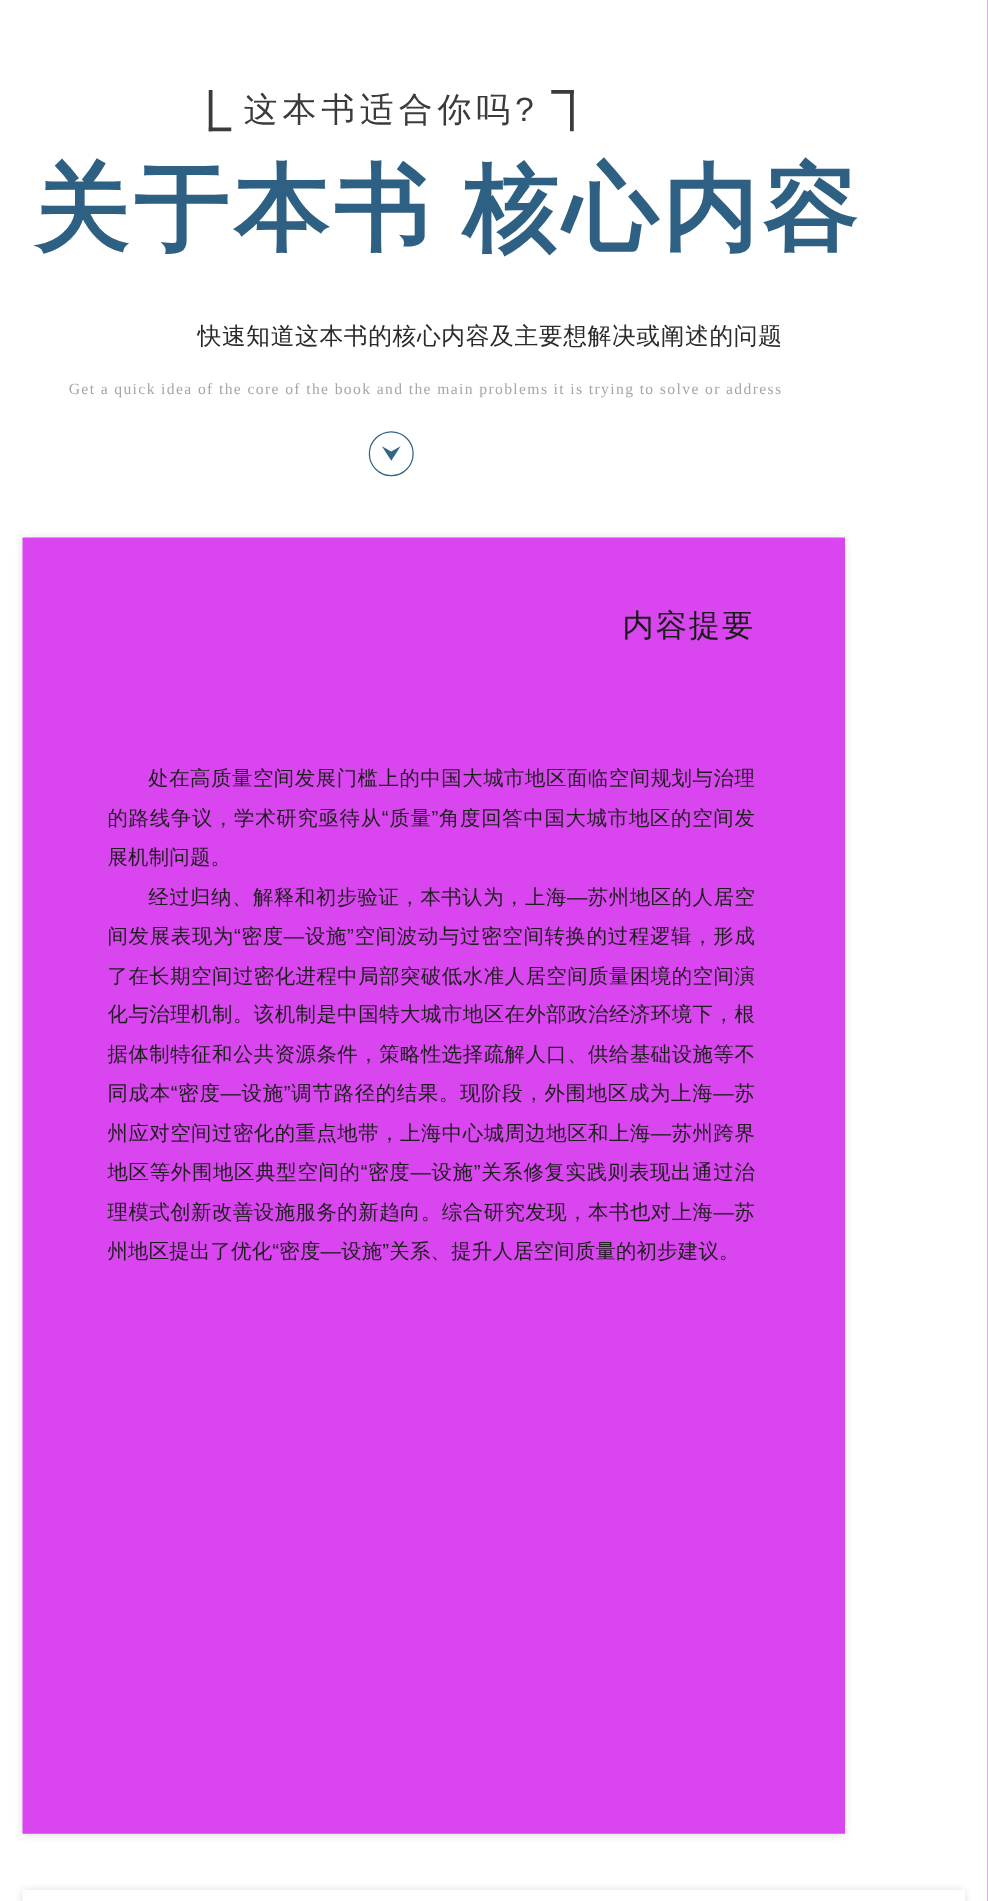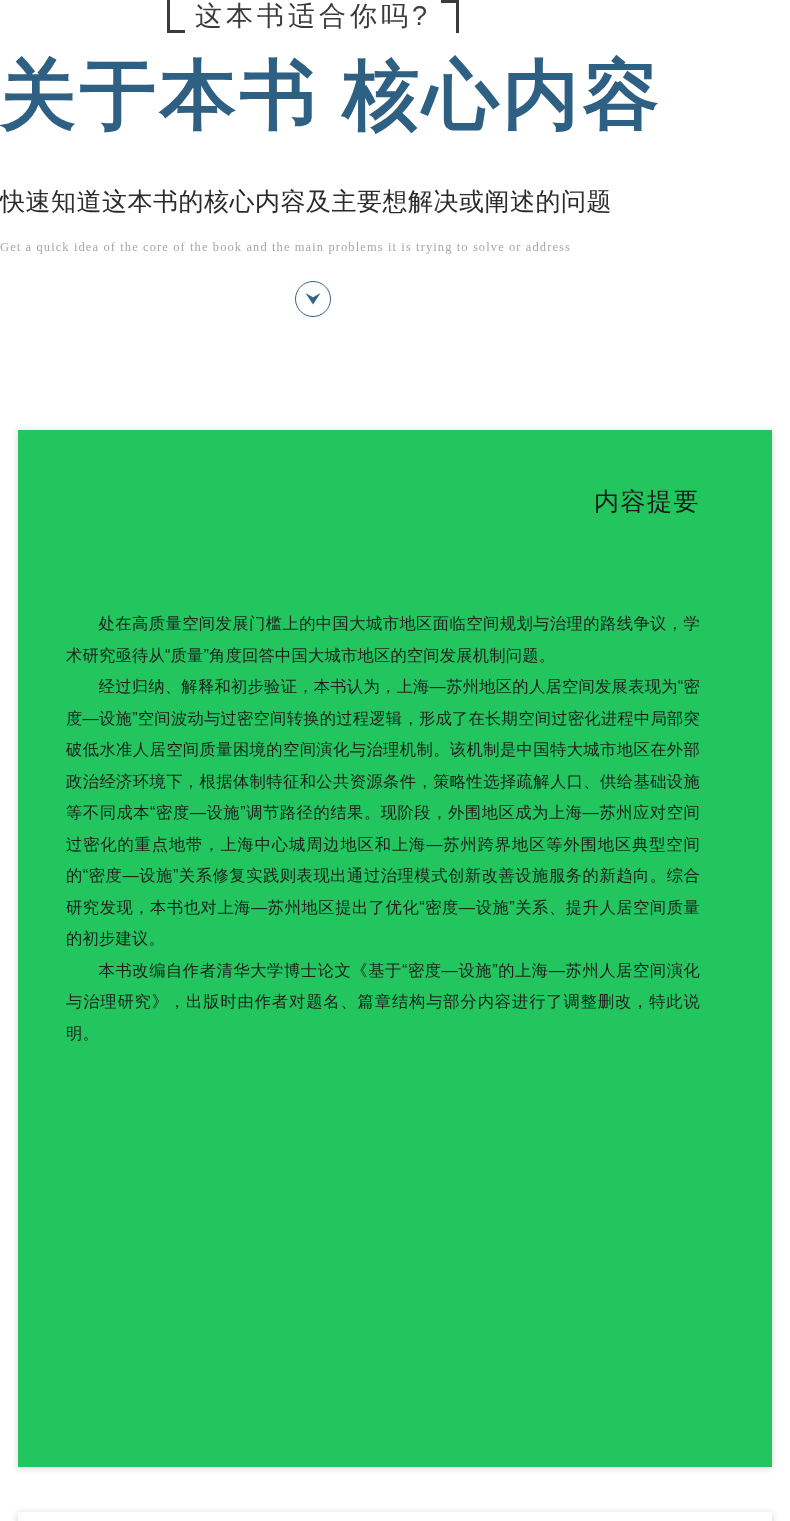--- a/index.html
+++ b/index.html
@@ -11,21 +11,22 @@
     height: 1521px;
     background: #ffffff;
     font-family: "Liberation Sans", sans-serif;
     overflow: hidden;
     position: relative;
   }
 
   
   .header {
     width: 626px;
-    text-align: left;
+    padding-top: 72px;
+    text-align: right;
     box-sizing: border-box;
   }
 
   .eyebrow {
     font-family: "Liberation Sans", sans-serif;
     font-size: 27px;
     letter-spacing: 3px;
     color: #3b3b3b;
     line-height: 1;
     display: flex;
@@ -54,26 +55,27 @@
 
   .main-title {
     margin-top: 22px;
     font-family: "Liberation Serif", "DejaVu Serif", serif;
     font-weight: 700;
     font-size: 76px;
     line-height: 1.06;
     color: #2e6083;
     letter-spacing: 4px;
     white-space: nowrap;
+    margin-left: 28px;
   }
 
   .sub-title-cn {
     margin-top: 26px;
     font-family: "Liberation Serif", "DejaVu Serif", serif;
-    font-size: 25px;
+    font-size: 19px;
     color: #2b2b2b;
     letter-spacing: 0.5px;
     line-height: 1.3;
     white-space: nowrap;
   }
 
   .sub-title-en {
     margin-top: 20px;
     font-family: "Liberation Serif", "DejaVu Serif", serif;
     font-size: 12.5px;
@@ -98,41 +100,41 @@
     justify-content: center;
     box-sizing: border-box;
   }
   .chev-circle svg { display: block; }
 
   
   .card {
     position: absolute;
     left: 18px;
     top: 430px;
-    width: 754px;
+    width: 658px;
     height: 1037px;
-    background: #22c55e;
+    background: #d946ef;
     box-sizing: border-box;
     box-shadow: 0 1px 7px rgba(0,0,0,0.17);
   }
 
   .card-heading {
     margin: 0;
     padding: 56px 72px 0 0;
     text-align: right;
     font-family: "Liberation Sans", sans-serif;
     font-size: 25px;
     font-weight: 400;
     color: #1a1a1a;
     letter-spacing: 1.5px;
     line-height: 1.2;
   }
 
   .card-body {
-    padding: 92px 72px 0 48px;
+    padding: 92px 72px 0 68px;
     box-sizing: border-box;
   }
 
   .card-body p {
     margin: 0;
     font-family: "Liberation Sans", sans-serif;
     font-size: 16.3px;
     line-height: 31.5px;
     color: #1e1e1e;
     text-align: justify;
@@ -178,17 +180,16 @@
     </div>
   </div>
 
 </div>
 
 <div class="card">
   <h2 class="card-heading">内容提要</h2>
   <div class="card-body">
     <p>处在高质量空间发展门槛上的中国大城市地区面临空间规划与治理的路线争议，学术研究亟待从“质量”角度回答中国大城市地区的空间发展机制问题。</p>
     <p>经过归纳、解释和初步验证，本书认为，上海—苏州地区的人居空间发展表现为“密度—设施”空间波动与过密空间转换的过程逻辑，形成了在长期空间过密化进程中局部突破低水准人居空间质量困境的空间演化与治理机制。该机制是中国特大城市地区在外部政治经济环境下，根据体制特征和公共资源条件，策略性选择疏解人口、供给基础设施等不同成本“密度—设施”调节路径的结果。现阶段，外围地区成为上海—苏州应对空间过密化的重点地带，上海中心城周边地区和上海—苏州跨界地区等外围地区典型空间的“密度—设施”关系修复实践则表现出通过治理模式创新改善设施服务的新趋向。综合研究发现，本书也对上海—苏州地区提出了优化“密度—设施”关系、提升人居空间质量的初步建议。</p>
-    <p>本书改编自作者清华大学博士论文《基于“密度—设施”的上海—苏州人居空间演化与治理研究》，出版时由作者对题名、篇章结构与部分内容进行了调整删改，特此说明。</p>
   </div>
 </div>
 
 <div class="card-next"></div>
 
 </body></html>

